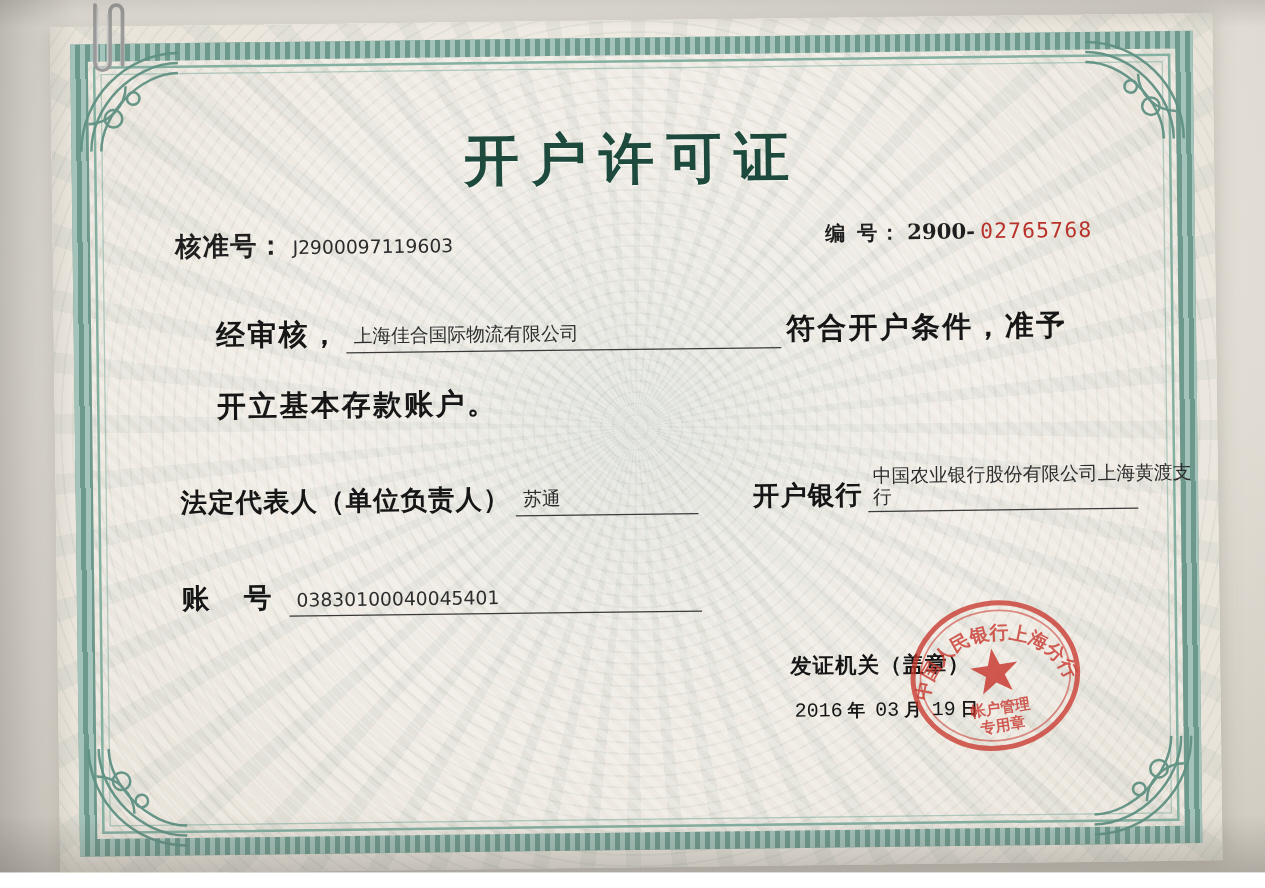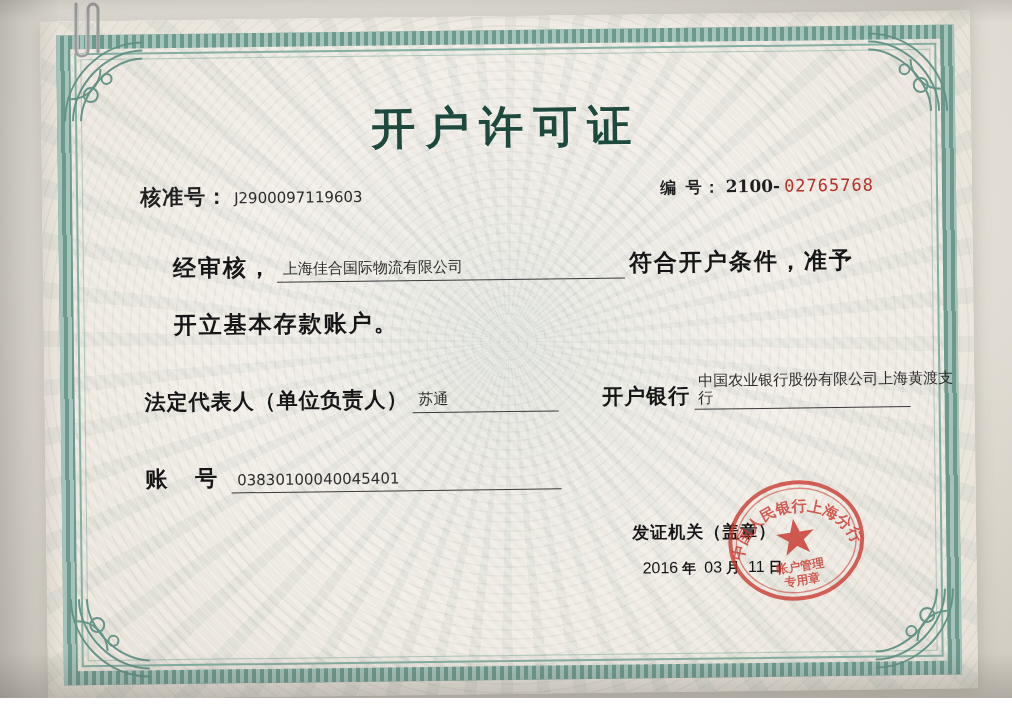--- a/index.html
+++ b/index.html
@@ -283,21 +283,21 @@
     right: 128px;
     bottom: 58px;
     display: flex;
     align-items: baseline;
     gap: 2px;
     font-family: "DejaVu Serif", serif;
     font-size: 16px;
     color: #161616;
   }
   .date-row .num {
-    font-family: Liberation Sans, sans-serif;
+    font-family: Liberation Mono, monospace;
     font-size: 16px;
   }
   .date-row .ch { font-size: 14px; font-weight: bold; margin: 0 6px 0 2px; }
 
   
   .seal {
     position: absolute;
     right: 36px;
     bottom: 28px;
     width: 168px;
@@ -399,21 +399,21 @@
 
       <div class="title">开户许可证</div>
 
       <div class="row-nums">
         <div class="approval">
           <span class="lbl">核准号：</span>
           <span class="val">J2900097119603</span>
         </div>
         <div class="serial">
           <span class="lbl">编 号：</span>
-          <span class="prefix">2100-</span>
+          <span class="prefix">2900-</span>
           <span class="digits">02765768</span>
         </div>
       </div>
 
       <div class="body-line l1">
         <span>经审核，</span>
         <span class="fill company">
           <span class="hand">上海佳合国际物流有限公司</span>
         </span>
         <span>符合开户条件，准予</span>
@@ -441,21 +441,21 @@
         </span>
       </div>
 
       <div class="issuer">发证机关（盖章）</div>
 
       <div class="date-row">
         <span class="num">2016</span>
         <span class="ch">年</span>
         <span class="num">03</span>
         <span class="ch">月</span>
-        <span class="num">11</span>
+        <span class="num">19</span>
         <span class="ch">日</span>
       </div>
 
       <div class="seal">
         <svg width="168" height="132" viewBox="0 0 168 132">
           <g transform="rotate(-8 84 66)">
             <ellipse cx="84" cy="66" rx="66" ry="58" fill="none" stroke="#c8352c" stroke-width="4" opacity="0.85"></ellipse>
             <ellipse cx="84" cy="66" rx="60" ry="52" fill="none" stroke="#c8352c" stroke-width="1.4" opacity="0.6"></ellipse>
             <path id="sealArc" d="M 30 72 A 56 48 0 0 1 138 72" fill="none"></path>
             <text font-family="DejaVu Serif, serif" font-size="15" font-weight="bold" fill="#c8352c" opacity="0.88">

